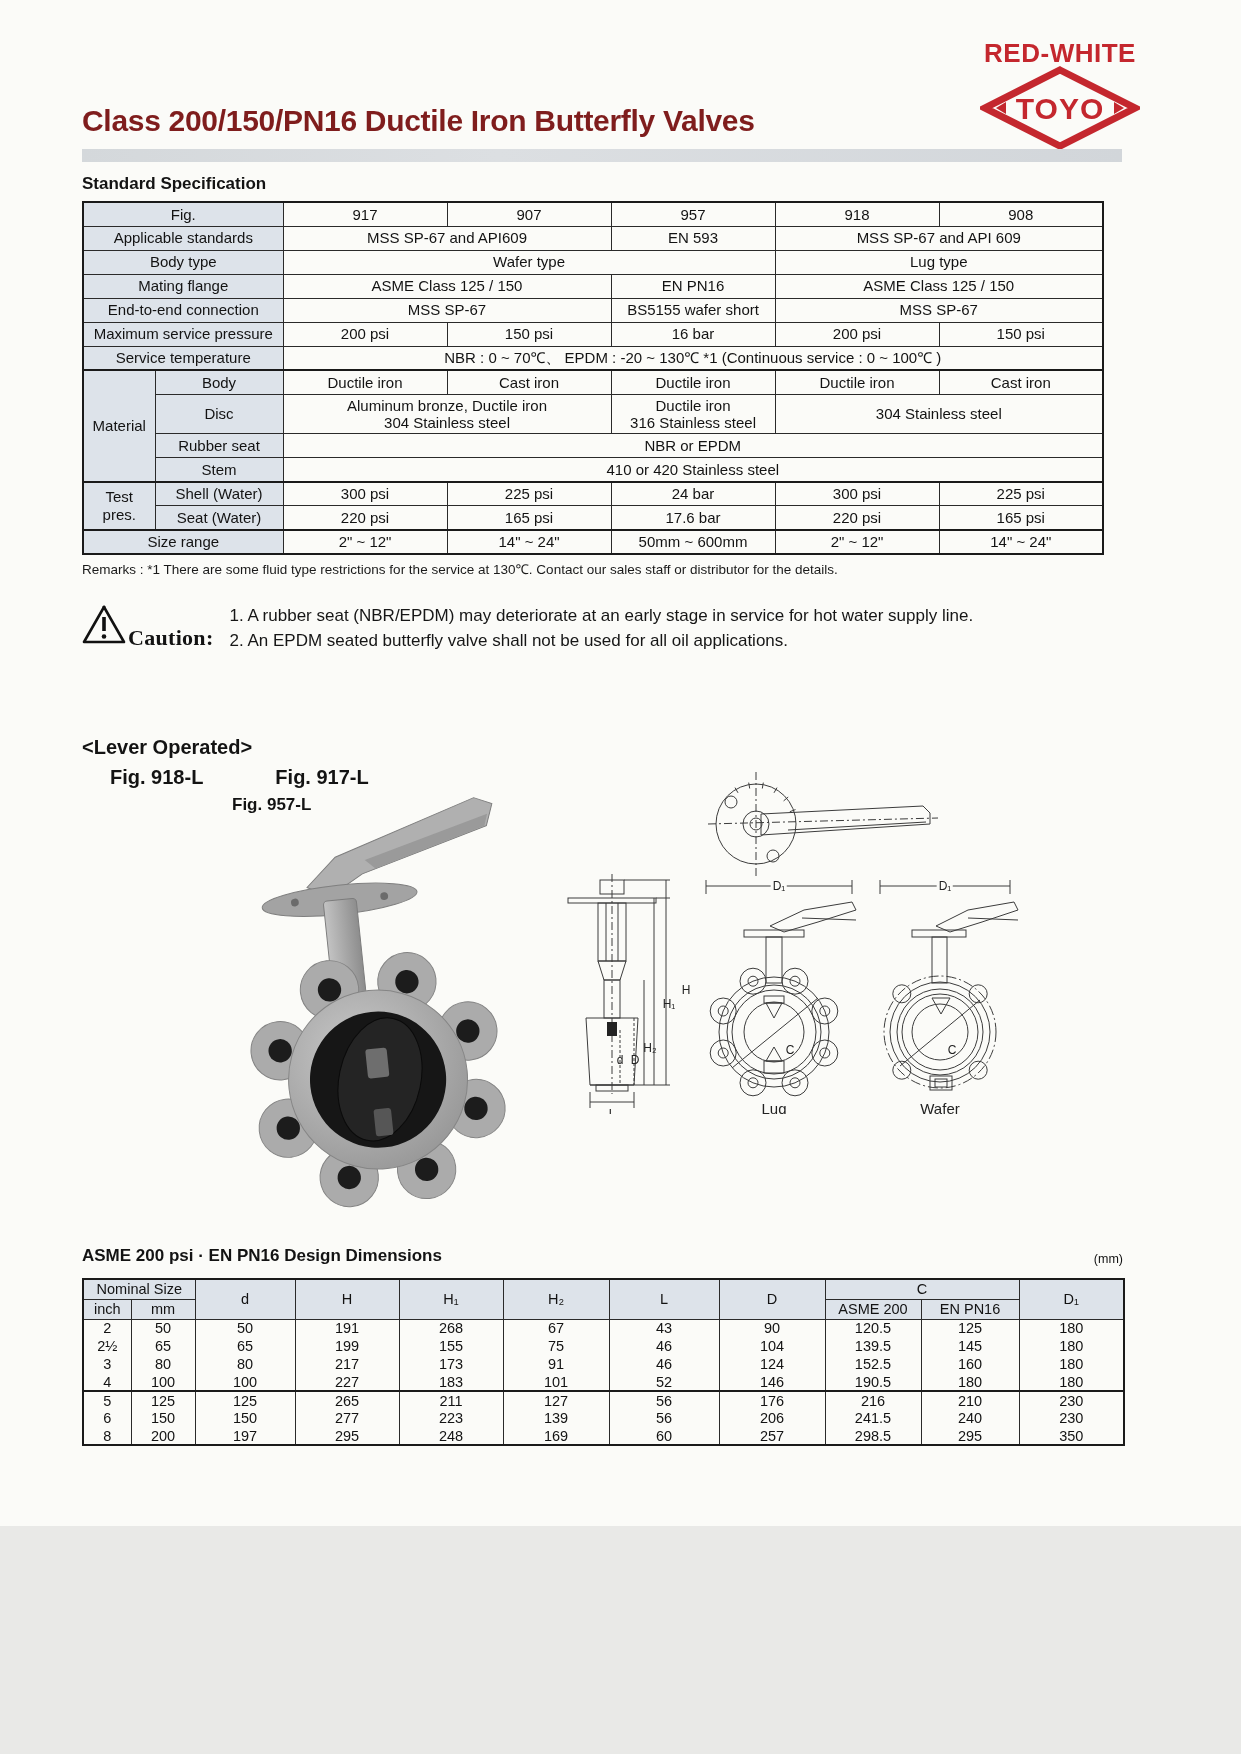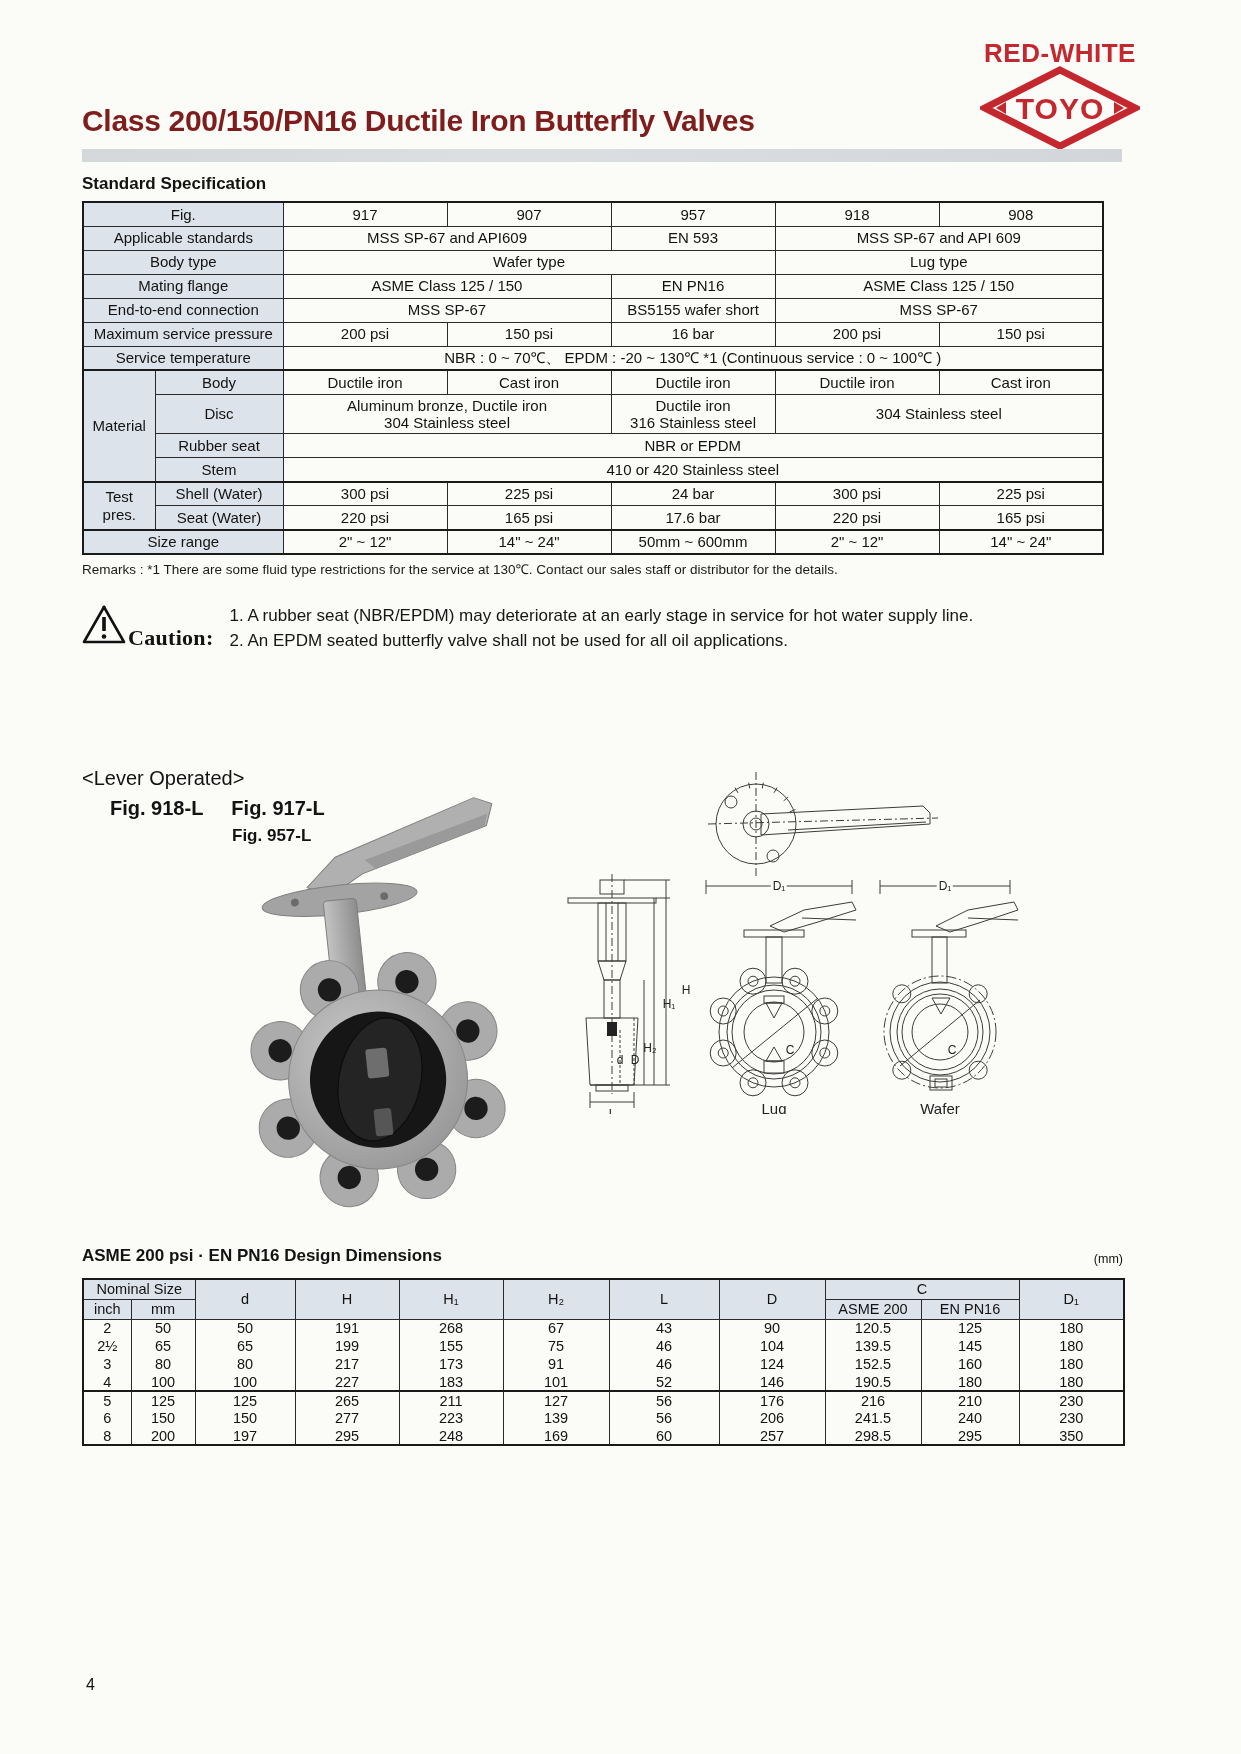--- a/index.html
+++ b/index.html
@@ -1,18 +1,18 @@
 <!DOCTYPE html>
 <html><head>
 <meta charset="utf-8">
 <style>
   * { margin:0; padding:0; box-sizing:border-box; }
   html,body { background:#e9e9e7; }
   .page {
-    position:relative; width:1241px; height:1754px; margin:0 auto;
+    position:relative; width:1241px; height:1526px; margin:0 auto;
     background:#fbfbf8; color:#131313;
     font-family:"Liberation Sans", sans-serif; overflow:hidden;
   }
   
   .brand {
     position:absolute; left:962px; top:38px; width:196px; text-align:center;
     font-size:26px; font-weight:bold; color:#c4272e; letter-spacing:.5px;
   }
   .toyo-logo { position:absolute; left:980px; top:66px; }
   .page-title {
@@ -36,22 +36,22 @@
   .remarks { font-size:13.5px; margin-top:5px; color:#1a1a1a; }
   
   .caution { margin-top:25px; display:flex; align-items:flex-start; }
   .caution-label {
     font-family:"Liberation Serif", serif; font-weight:bold; font-size:22px;
     margin:22px 0 0 2px; letter-spacing:.3px;
   }
   .caution-items { margin-left:16px; font-size:17px; line-height:1.5; color:#161616; }
   
   .lever-section { position:absolute; left:82px; top:736px; width:1045px; height:480px; }
-  .lever-heading { font-size:20px; font-weight:normal;margin-top:31px; }
-  .fig-row { margin:7px 0 0 28px; font-size:20px; font-weight:bold; display:flex; gap:28px; }
+  .lever-heading { font-size:20px; font-weight:bold; }
+  .fig-row { margin:7px 0 0 28px; font-size:20px; font-weight:bold; display:flex; gap:72px; }
   .fig-row2 { margin:6px 0 0 150px; font-size:17px; font-weight:bold; }
   .photo { position:absolute; left:126px; top:52px; }
   .drawings { position:absolute; left:456px; top:26px; }
   
   .dims-section { position:absolute; left:82px; top:1246px; width:1041px; }
   .dims-head { display:flex; justify-content:space-between; align-items:flex-end; margin-bottom:3px; }
   .dims-unit { font-size:12.5px; }
   table.dims { width:1041px; border-collapse:collapse; border:2px solid #1a1a1a; table-layout:fixed; font-size:14.5px;margin-top:12px; }
   table.dims th {
     background:#dde3ea; font-weight:normal; border:1px solid #2a2a2a;

